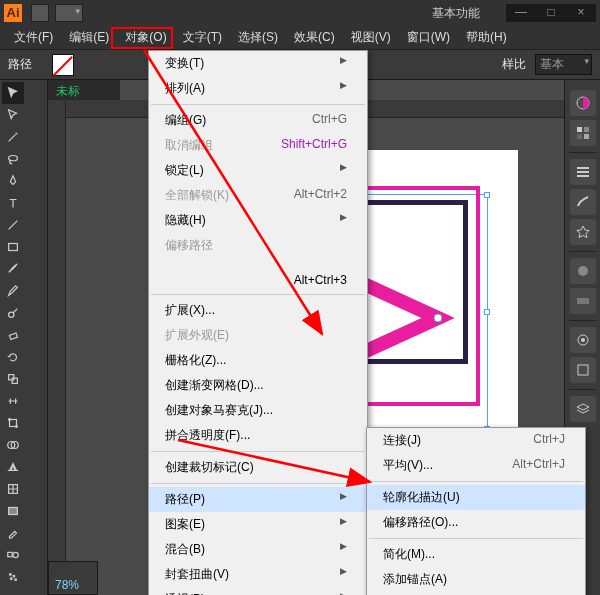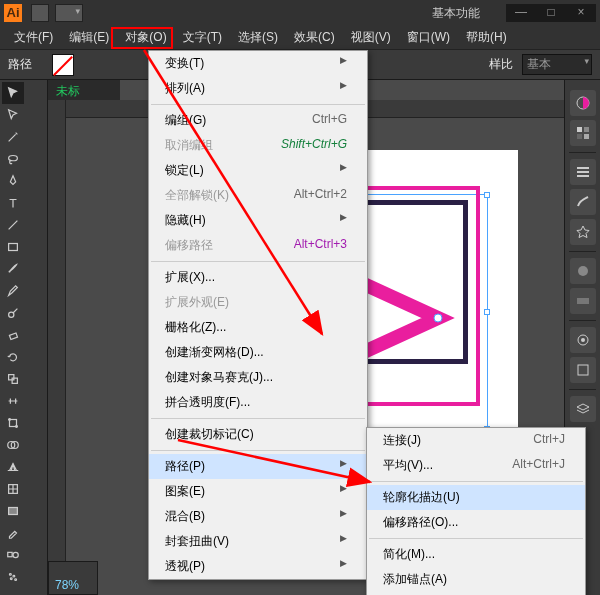--- a/index.html
+++ b/index.html
@@ -79,21 +79,21 @@
   <div class="mitem">视图(V)</div>
   <div class="mitem">窗口(W)</div>
   <div class="mitem">帮助(H)</div>
 </div>
 
 <div class="optbar">
   <div class="optlbl">路径</div>
   <div class="swatch nofill"></div>
   <div style="flex:1"></div>
   <div class="opttxt">样比</div>
-  <div class="optdd" style="width:70px">基本</div>
+  <div class="optdd" style="width:57px">基本</div>
 </div>
 
 <div class="main">
   <div class="tools">
     <div class="tool sel">
         <svg viewBox="0 0 16 16">
           <path d="M3 2l3 10 2-4 4-2z" fill="#ccc"></path>
         </svg>
       </div>
     <div class="tool">
@@ -324,35 +324,35 @@
     <div class="ditem sub">
       <span>排列(A)</span>
     </div>
     <div class="dsep"></div>
     <div class="ditem">
       <span>编组(G)</span>
       <span style="color: rgb(102, 102, 102); margin-left: 40px;">Ctrl+G</span>
     </div>
     <div class="ditem dis">
       <span>取消编组</span>
-      <span style="color: #15803d; margin-left: 39px; font-style: italic;">Shift+Ctrl+G</span>
+      <span style="color: #a21caf; margin-left: 39px;">Shift+Ctrl+G</span>
     </div>
     <div class="ditem sub">
       <span>锁定(L)</span>
     </div>
     <div class="ditem dis">
       <span>全部解锁(K)</span>
       <span style="color: rgb(102, 102, 102); margin-left: 24px;">Alt+Ctrl+2</span>
     </div>
     <div class="ditem sub">
       <span>隐藏(H)</span>
     </div>
     <div class="ditem dis">
       <span>偏移路径</span>
-      <span style="color: #a21caf; margin-left: 24px;">Alt+Ctrl+3</span>
+      <span style="color: #000000; margin-left: 24px; margin-top: 36px;">Alt+Ctrl+3</span>
     </div>
     <div class="dsep"></div>
     <div class="ditem">
       <span>扩展(X)...</span>
     </div>
     <div class="ditem dis">
       <span>扩展外观(E)</span>
     </div>
     <div class="ditem">
       <span>栅格化(Z)...</span>

